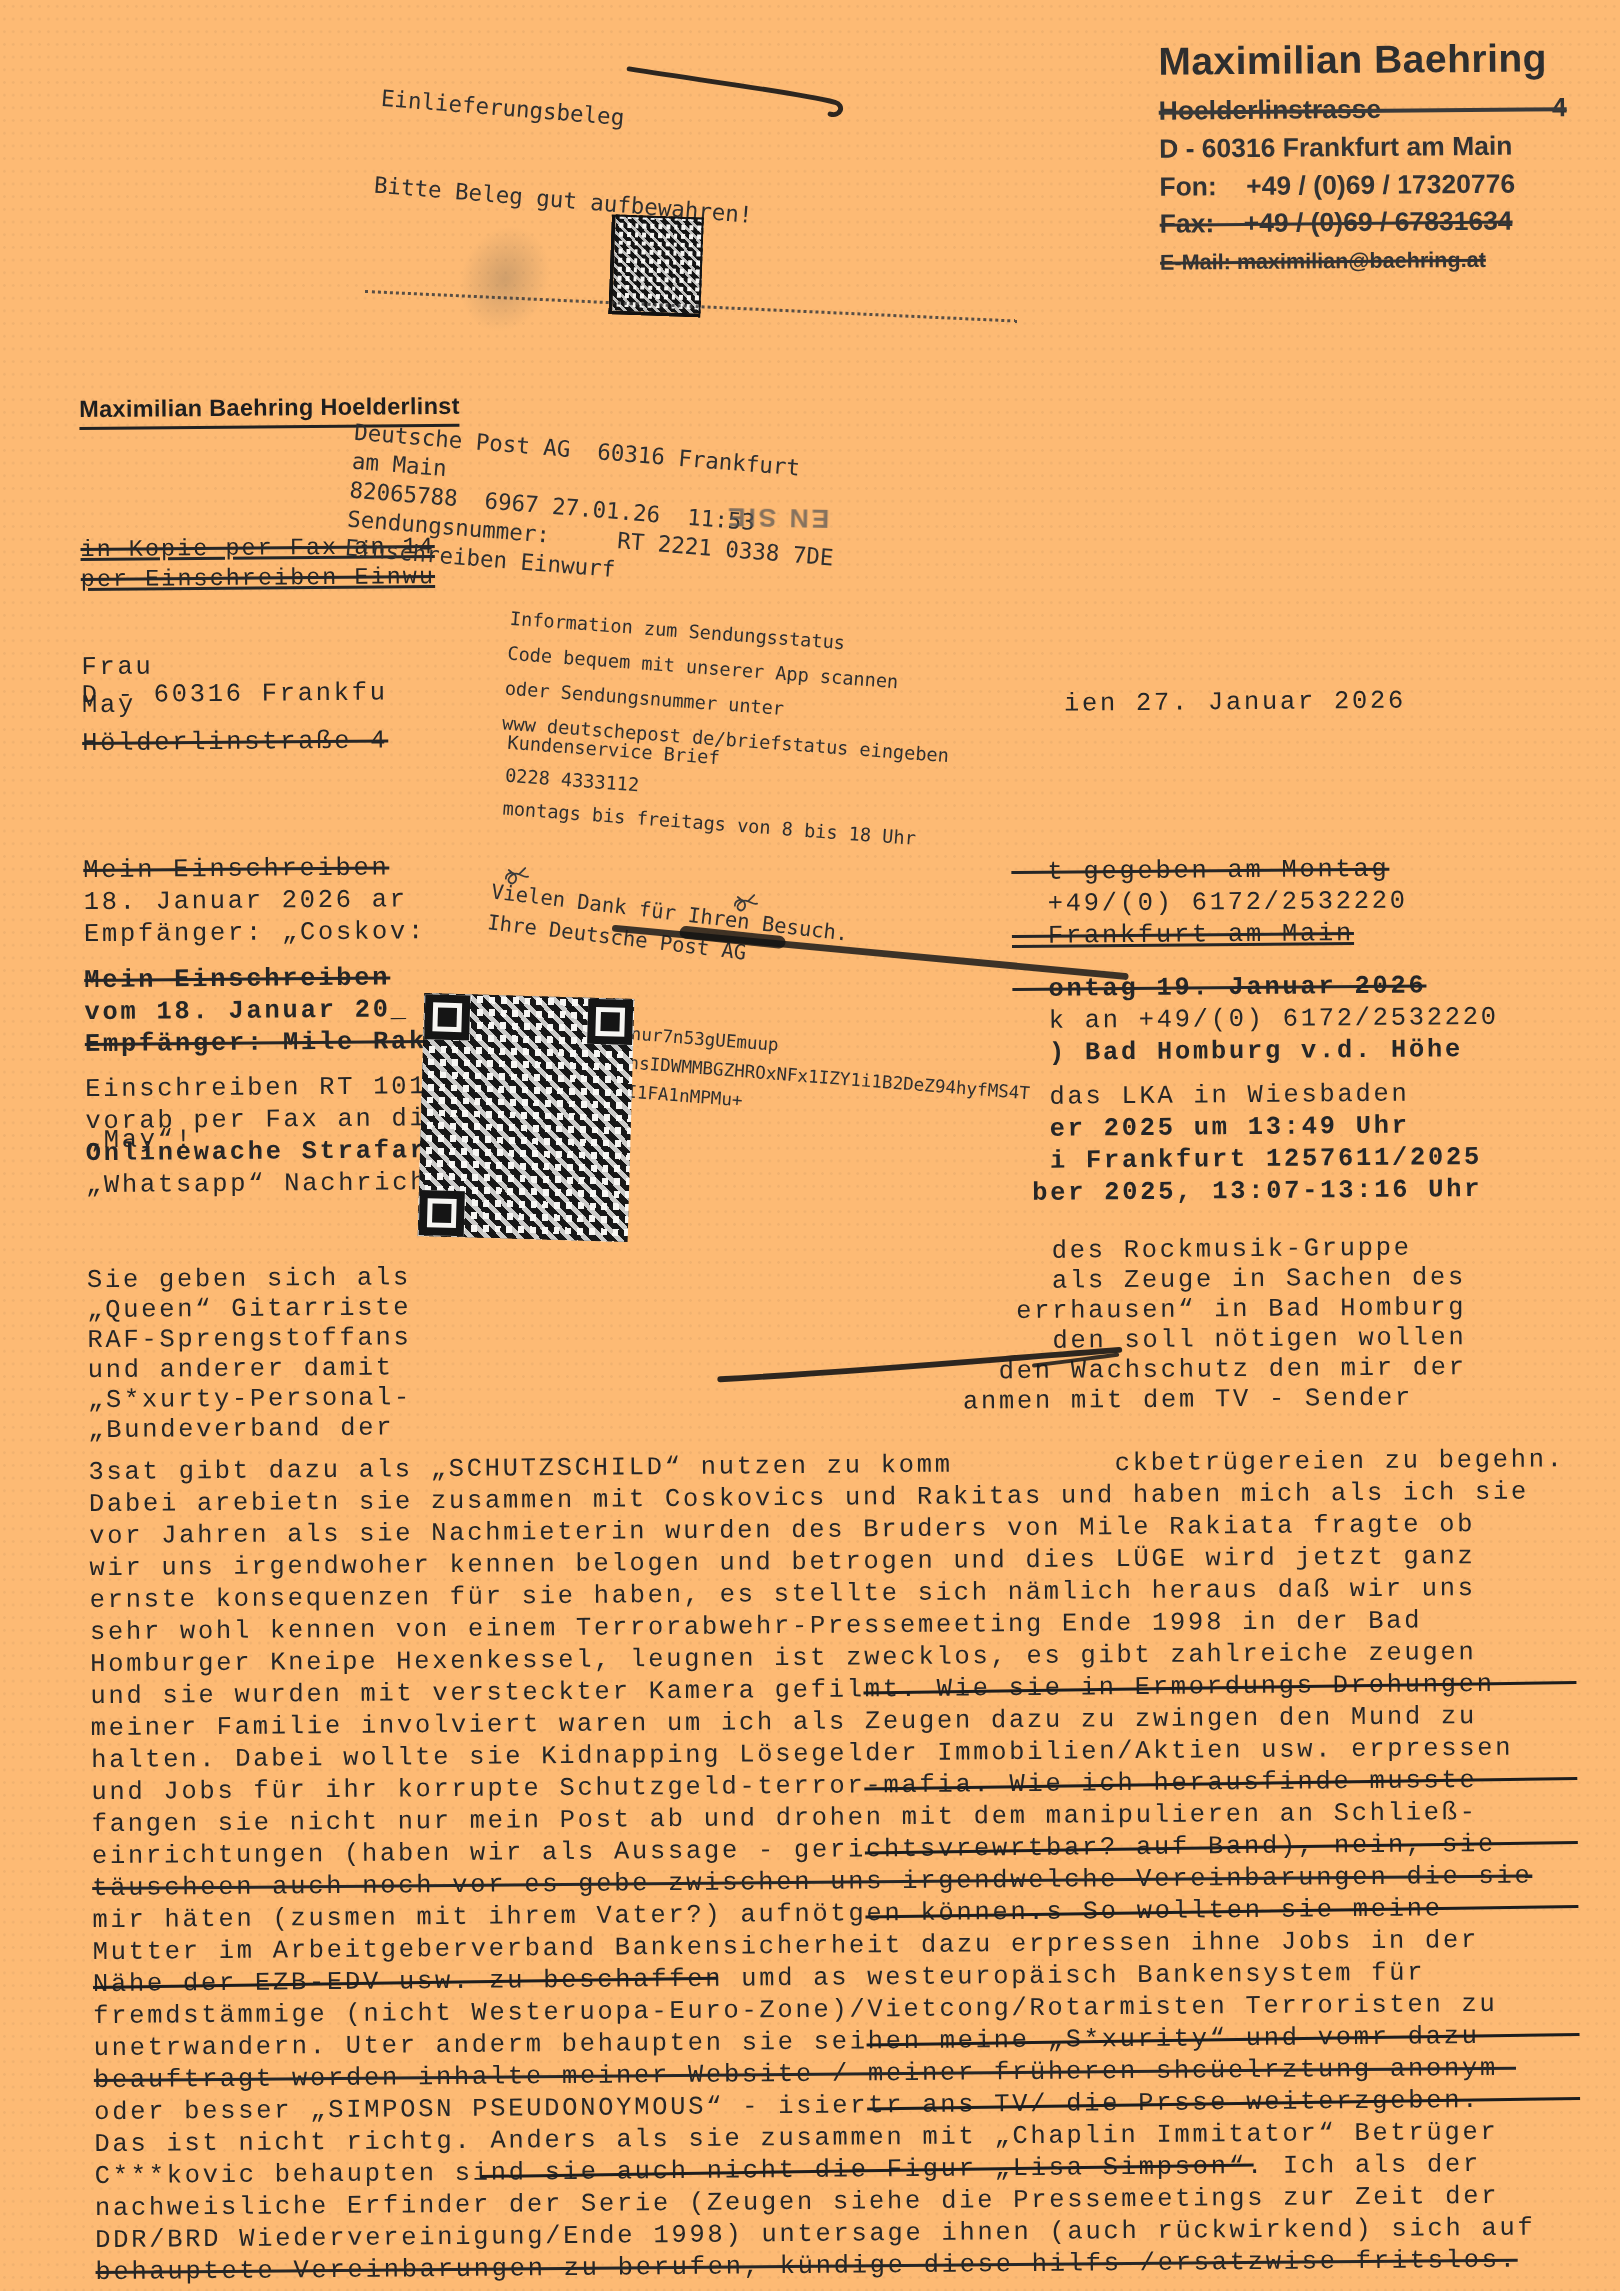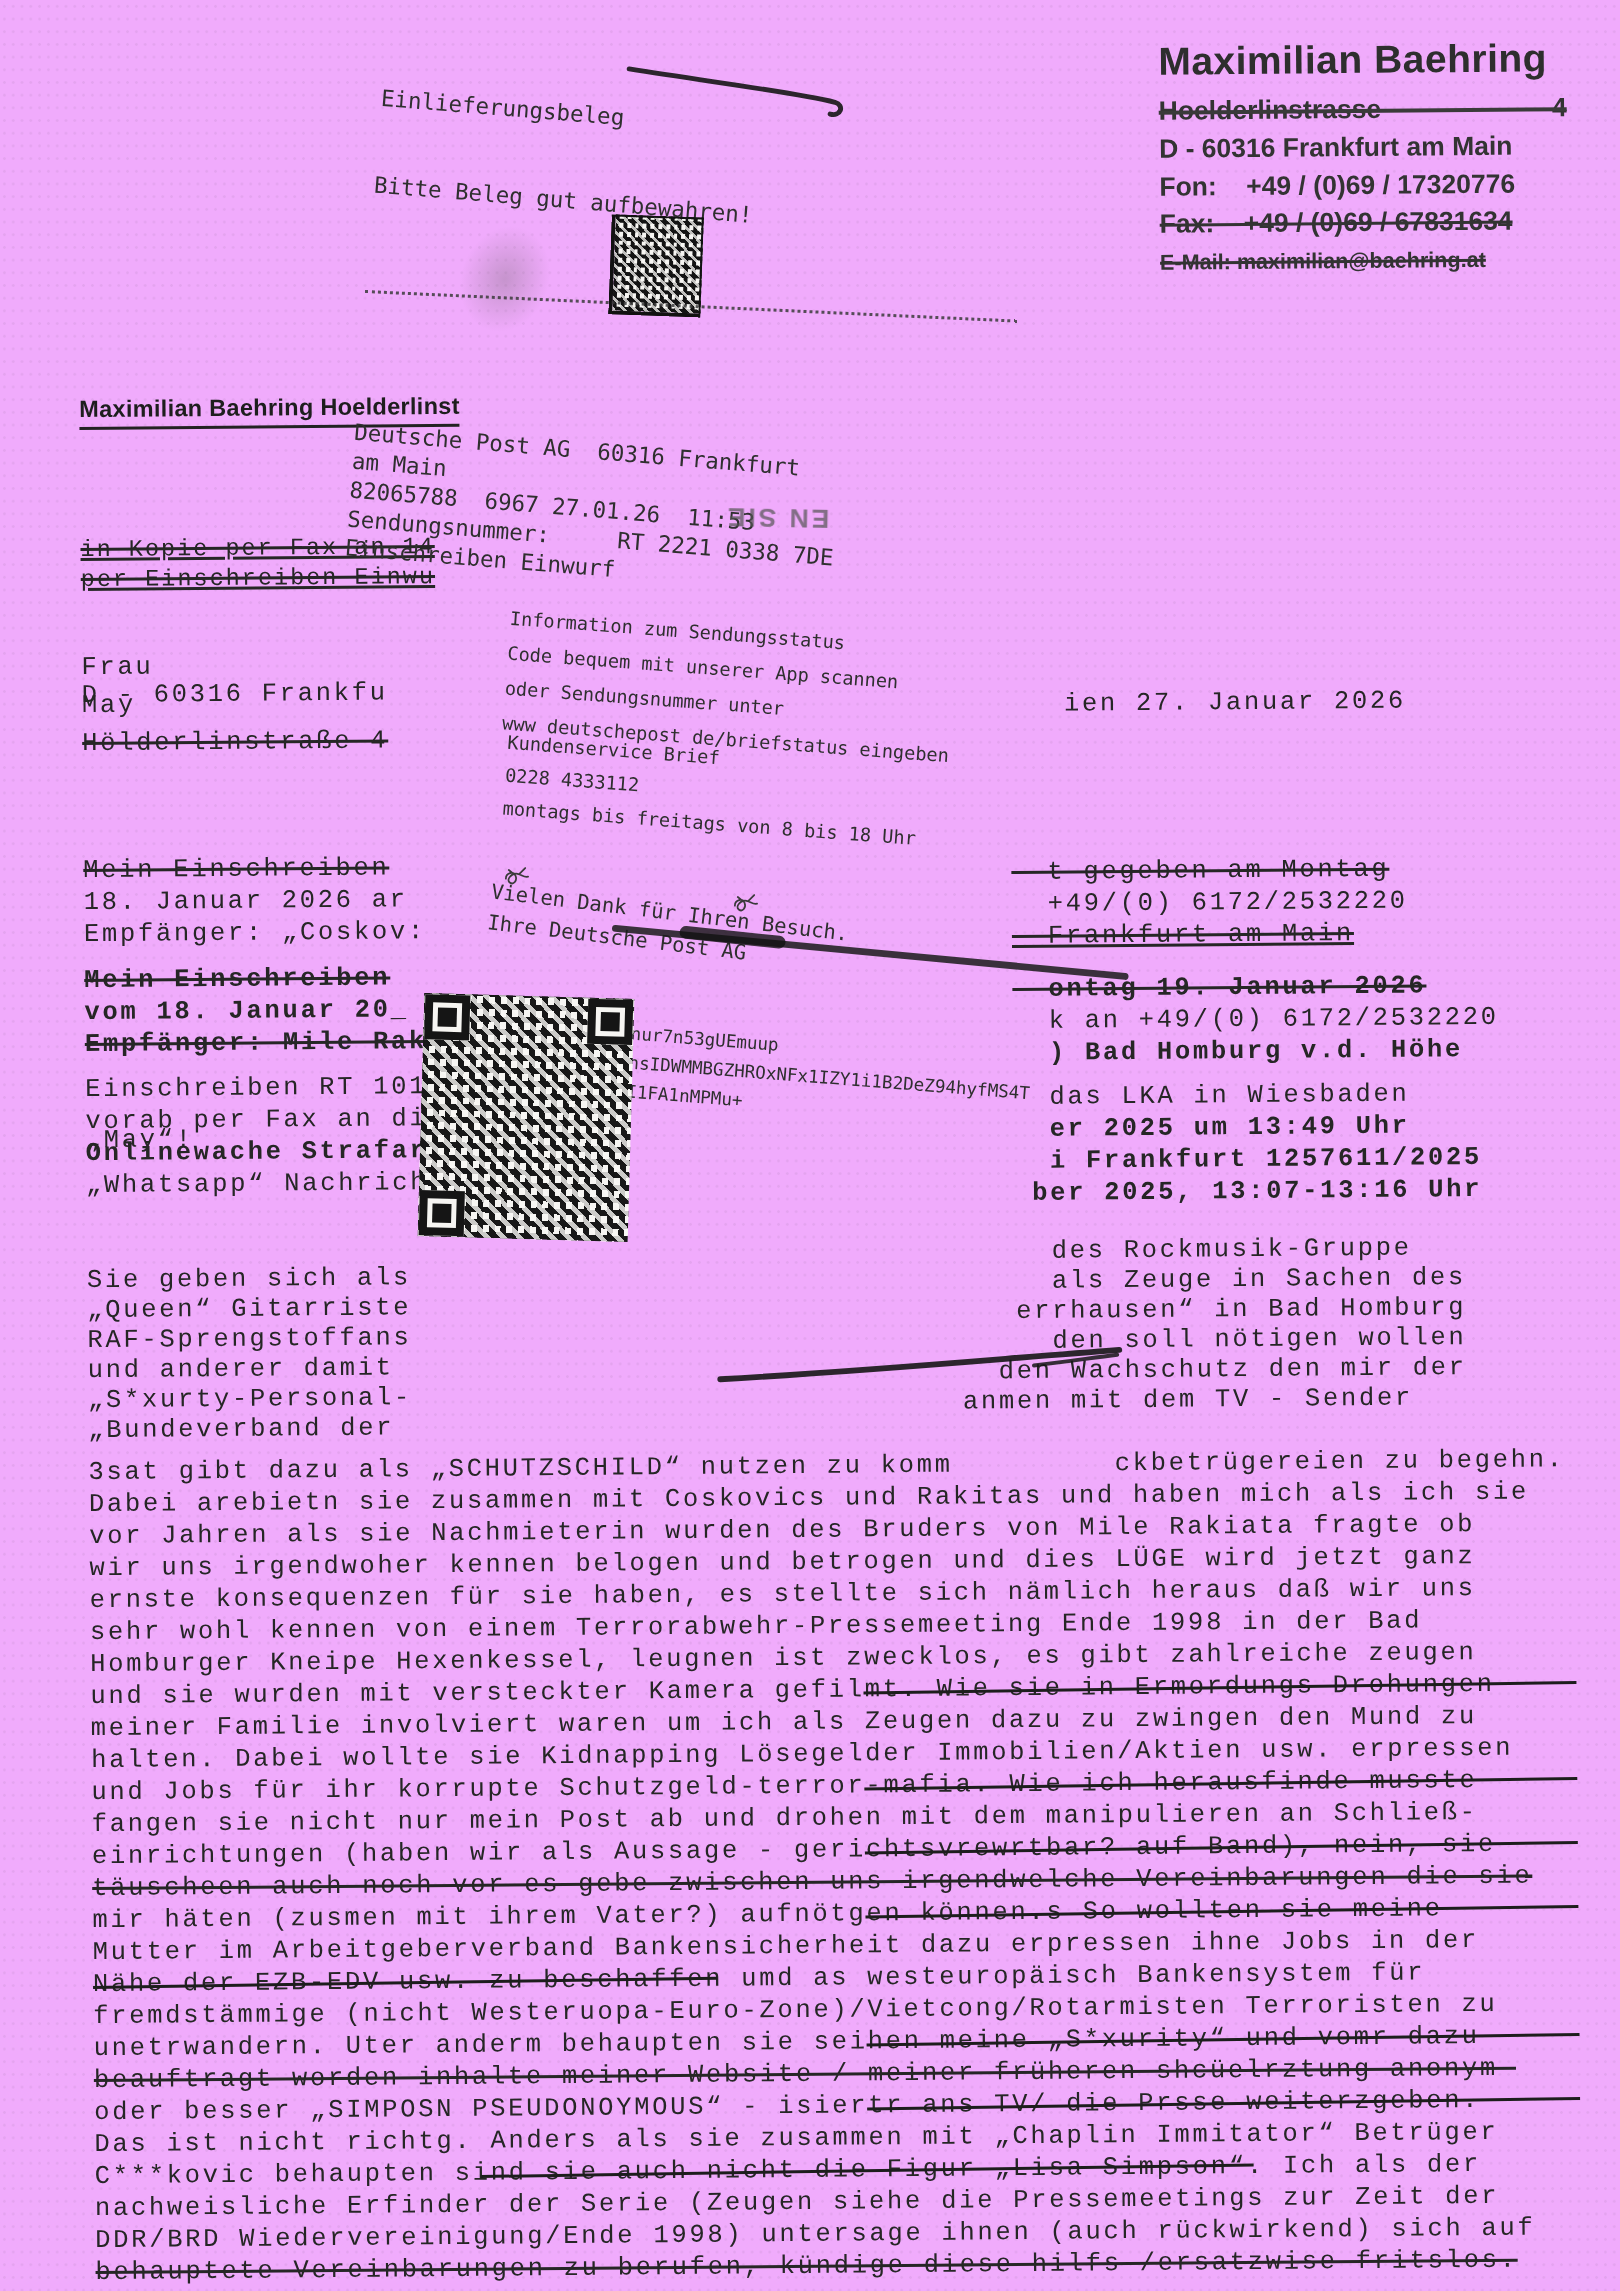--- a/index.html
+++ b/index.html
@@ -1,16 +1,16 @@
 <!DOCTYPE html>
 <html><head>
 <meta charset="utf-8">
 <style>
   html,body{margin:0;padding:0;background:#d9d7d2;}
-  .page{position:relative;width:1620px;height:2292px;background:#f0abfc;overflow:hidden;
+  .page{position:relative;width:1620px;height:2292px;background:#fdba74;overflow:hidden;
         font-family:"Liberation Mono",monospace;color:#262626;}
   .page::before{content:"";position:absolute;inset:0;pointer-events:none;opacity:.18;
         background-image:radial-gradient(rgba(40,40,40,.35) 1px,transparent 1.3px);
         background-size:8.8px 12.7px;}
   .abs{position:absolute;}
   
   .mono{font-family:"Liberation Mono",monospace;font-size:25.5px;letter-spacing:2.7px;
         line-height:32px;white-space:pre;color:#262626;}
   .letter{position:absolute;inset:0;transform:rotate(-0.5deg);transform-origin:784px 1176px;}
   .bold{font-weight:700;}

